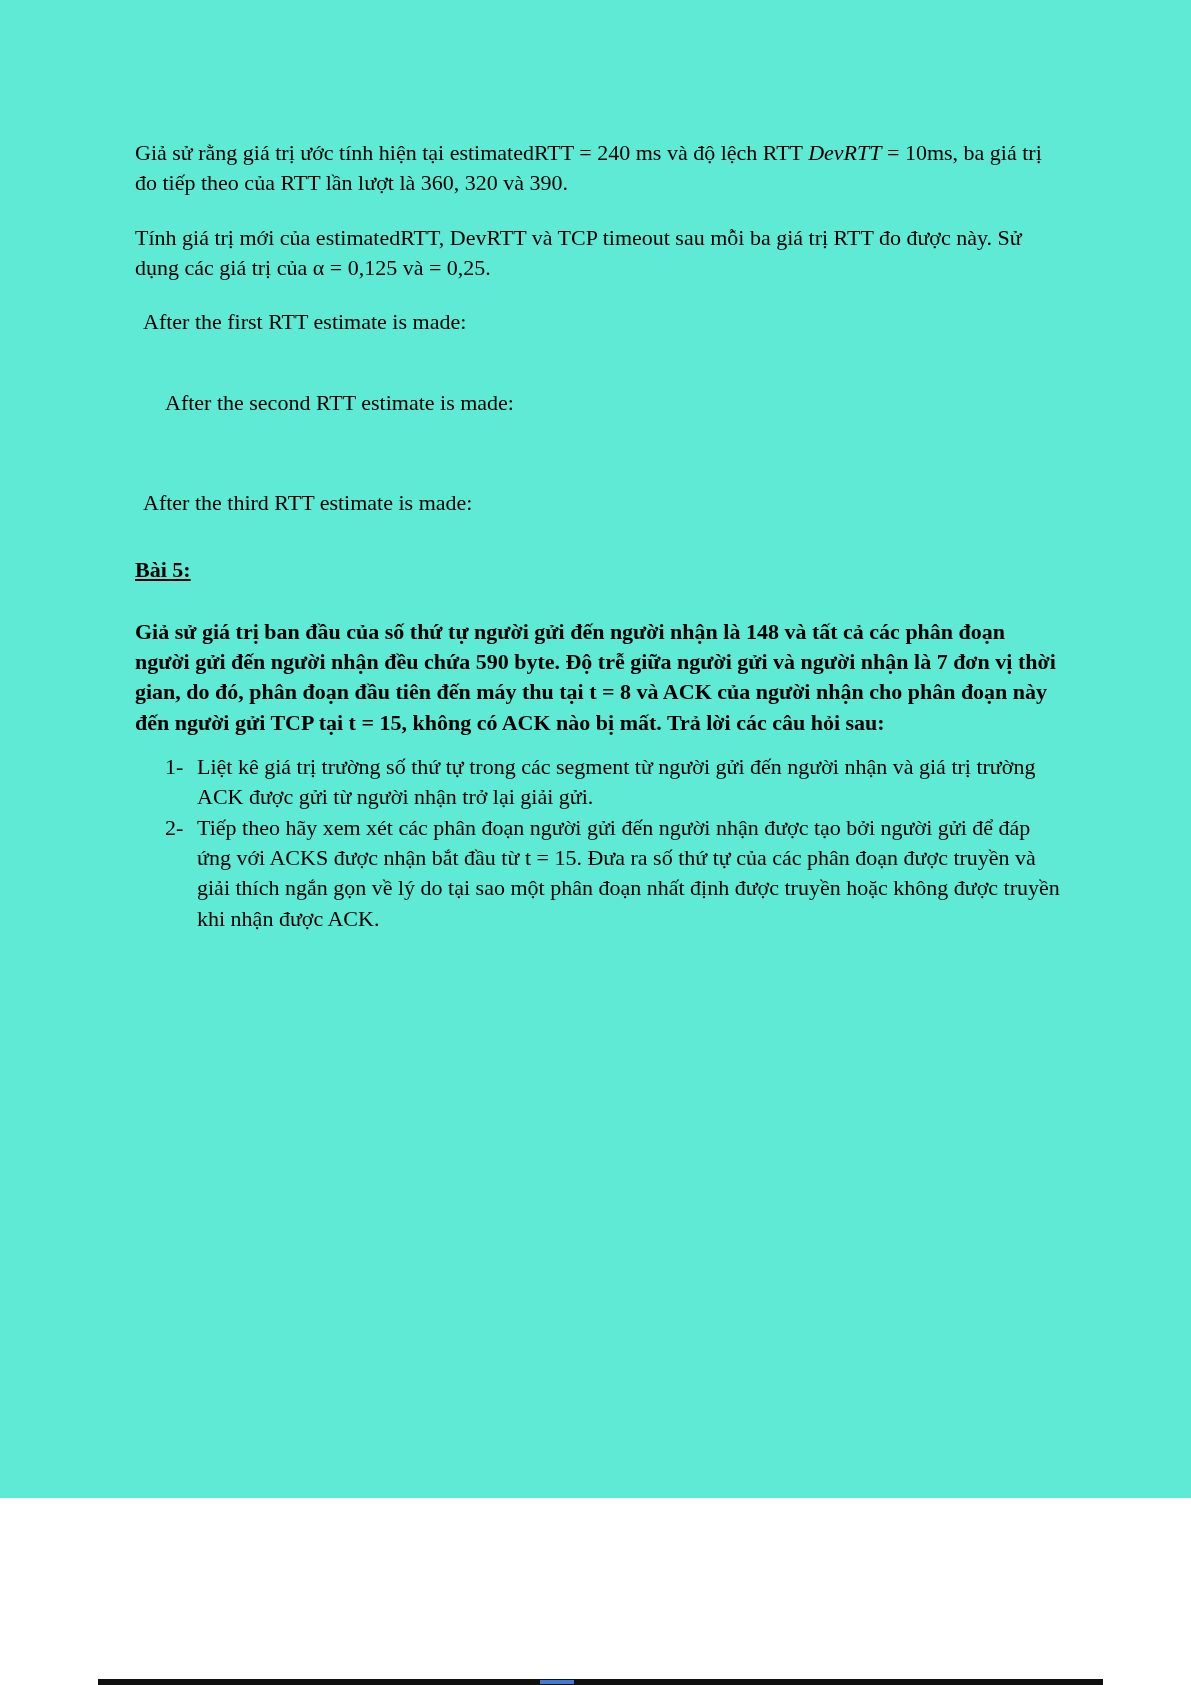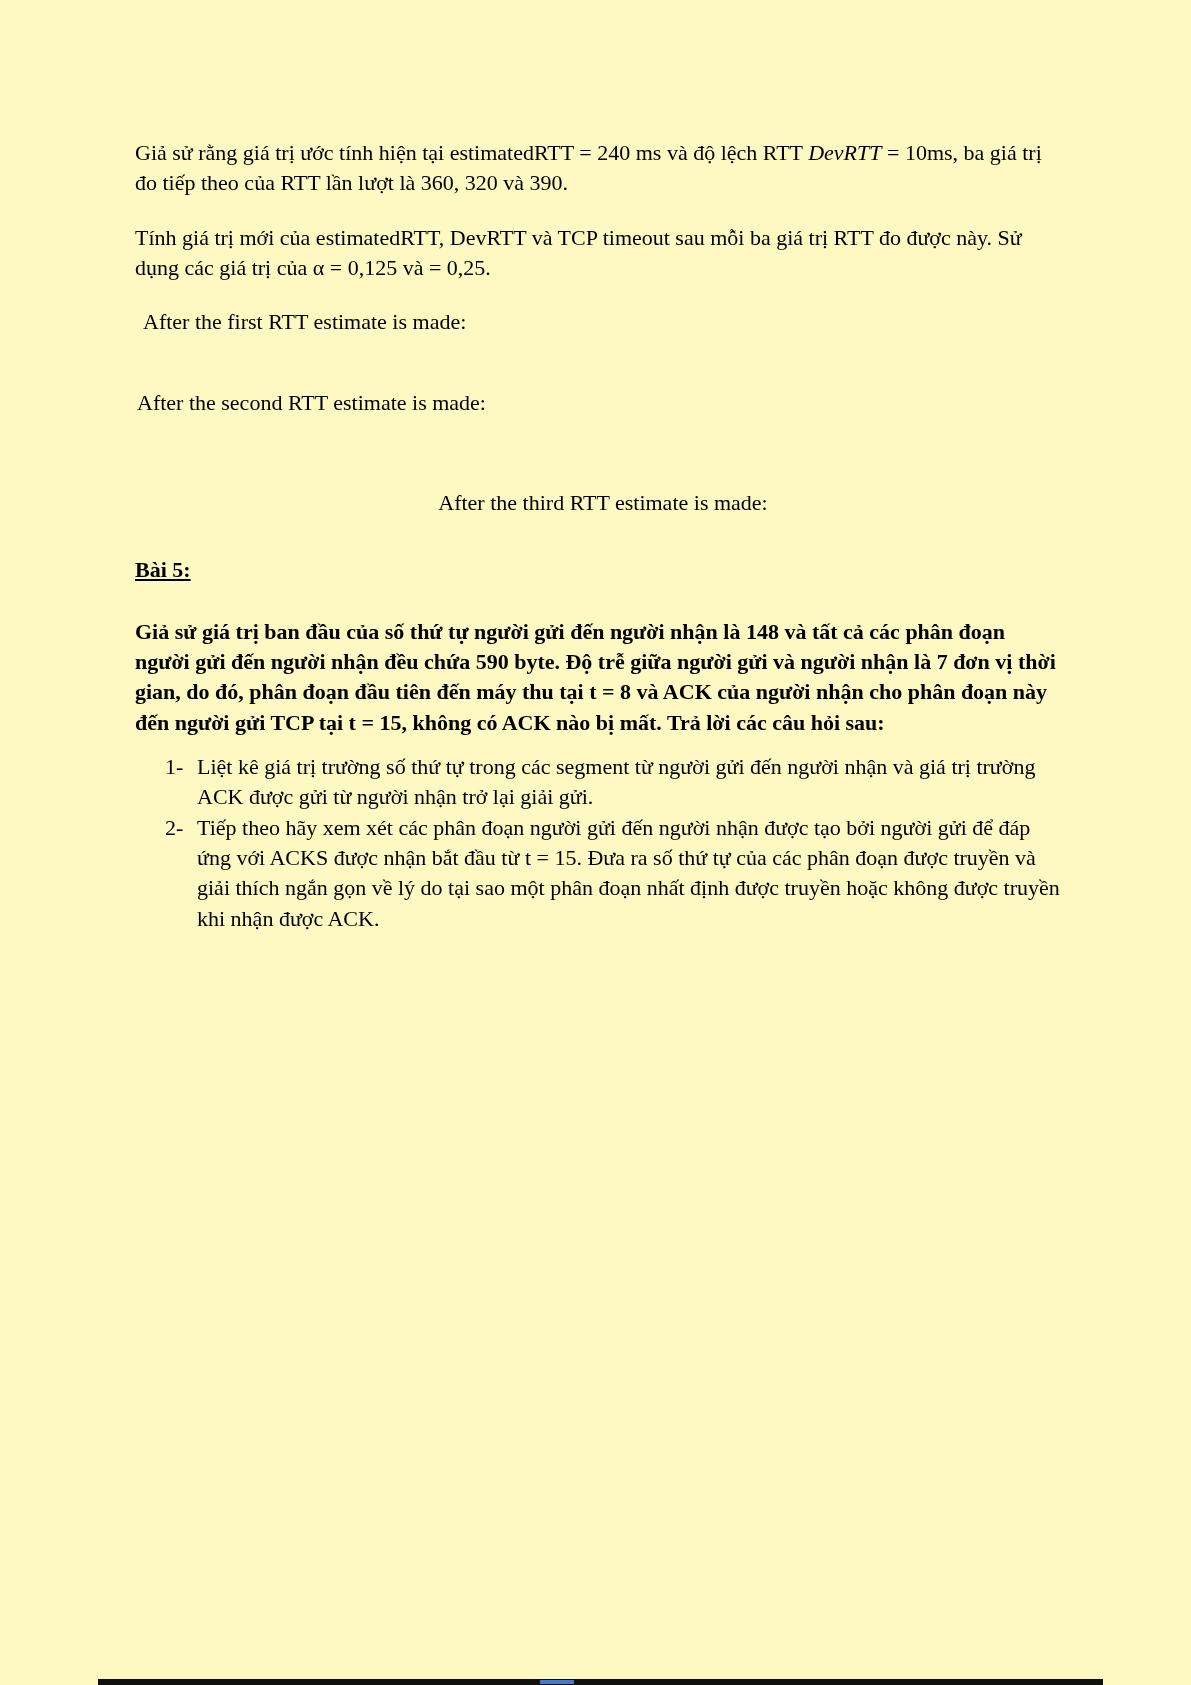--- a/index.html
+++ b/index.html
@@ -11,40 +11,40 @@
     width: 1191px;
     height: 1685px;
     position: relative;
     overflow: hidden;
     font-family: "Liberation Serif", serif;
     color: #000000;
   }
   .page {
     box-sizing: border-box;
     width: 1191px;
-    height: 1685px;
+    height: 1498px;
     padding: 138px 128px 0 135px;
-    background: #fef9c3;
+    background: #5eead4;
   }
   .para {
     font-size: 22px;
     line-height: 1.38;
     margin: 0 0 24px 0;
     text-align: left;
   }
   .p2 { margin-bottom: 24px; }
   .prompt {
     font-size: 22px;
     line-height: 1.38;
     margin: 0;
     padding-left: 8px;
   }
   .prompt-first  { margin-bottom: 50px; }
-  .prompt-second { margin-bottom: 70px; padding-left: 2px; }
-  .prompt-third  { margin-bottom: 38px; text-align: center; }
+  .prompt-second { margin-bottom: 70px; padding-left: 2px; margin-left: 28px; }
+  .prompt-third  { margin-bottom: 38px; }
   .exercise-heading {
     font-size: 22px;
     font-weight: bold;
     text-decoration: underline;
     margin: 0 0 34px 0;
   }
   .section-heading {
     font-size: 22px;
     font-weight: bold;
     color: #155c35;

